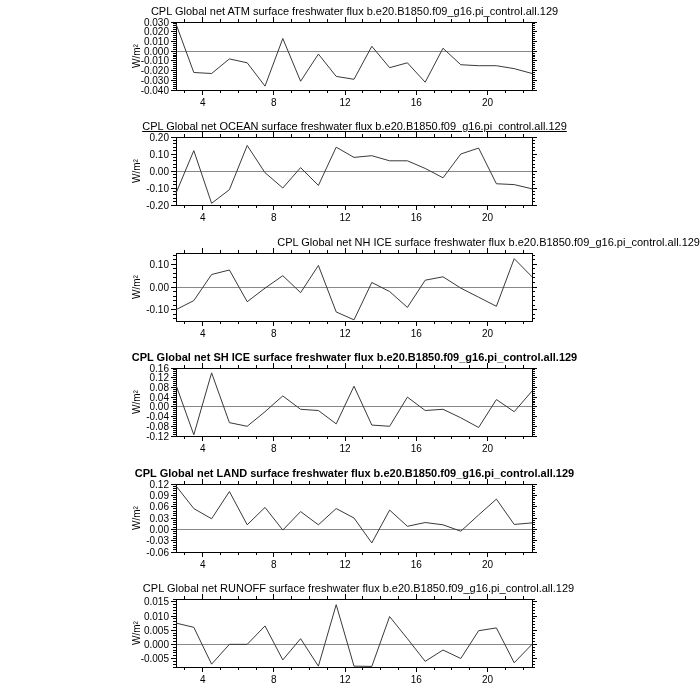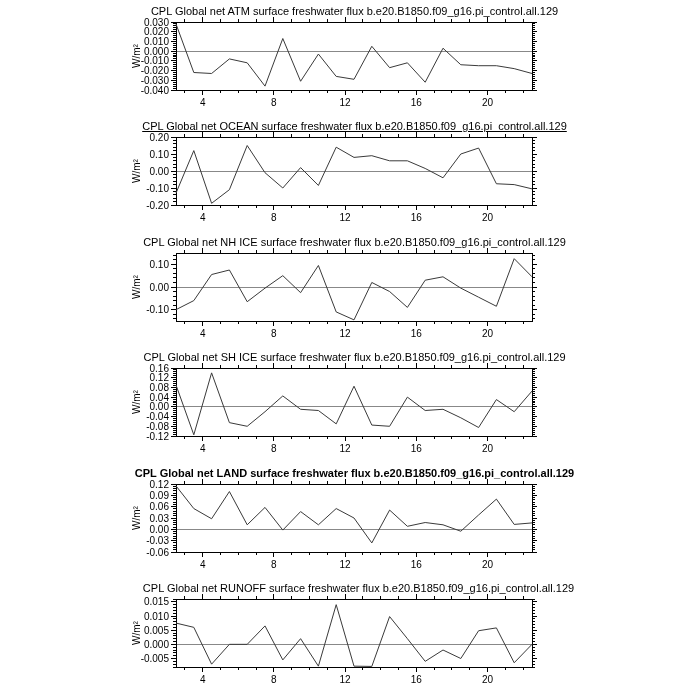--- a/index.html
+++ b/index.html
@@ -692,17 +692,17 @@
         <text x="169" y="619.5" font-size="10" text-anchor="end">0.010</text>
         <text x="169" y="633.6666666666666" font-size="10" text-anchor="end">0.005</text>
         <text x="169" y="647.8333333333334" font-size="10" text-anchor="end">0.000</text>
         <text x="169" y="662" font-size="10" text-anchor="end">-0.005</text>
         <text x="140" y="633" font-size="10" text-anchor="middle" transform="rotate(-90 140 633)">W/m²</text>
         <polyline points="176.00,623.08 193.80,627.33 211.60,664.17 229.40,644.33 247.20,644.33 265.00,625.92 282.80,659.92 300.60,638.67 318.40,666.15 336.20,604.67 354.00,666.15 371.80,666.43 389.60,616.57 407.40,638.67 425.20,661.33 443.00,650.00 460.80,658.50 478.60,630.73 496.40,627.90 514.20,662.75 532.00,644.33" fill="none" stroke="#3a3a3a" stroke-width="1" stroke-linejoin="round"></polyline>
       </g>
     </svg>
   <div class="chart-title" style="top: 5px;">CPL Global net ATM surface freshwater flux b.e20.B1850.f09_g16.pi_control.all.129</div>
   <div class="chart-title" style="top: 120px; text-decoration: underline;">CPL Global net OCEAN surface freshwater flux b.e20.B1850.f09_g16.pi_control.all.129</div>
-  <div class="chart-title" style="top: 236px;">CPL Global net NH ICE surface freshwater flux b.e20.B1850.f09_g16.pi_control.all.129</div>
-  <div class="chart-title" style="top: 351px;">CPL Global net SH ICE surface freshwater flux b.e20.B1850.f09_g16.pi_control.all.129</div>
+  <div class="chart-title" style="top: 236px; text-align: right;">CPL Global net NH ICE surface freshwater flux b.e20.B1850.f09_g16.pi_control.all.129</div>
+  <div class="chart-title" style="top: 351px; font-weight: bold;">CPL Global net SH ICE surface freshwater flux b.e20.B1850.f09_g16.pi_control.all.129</div>
   <div class="chart-title" style="top: 467px; font-weight: bold;">CPL Global net LAND surface freshwater flux b.e20.B1850.f09_g16.pi_control.all.129</div>
   <div class="chart-title" style="top: 582px; padding-left: 17px;">CPL Global net RUNOFF surface freshwater flux b.e20.B1850.f09_g16.pi_control.all.129</div>
 </div>
 
 </body></html>

